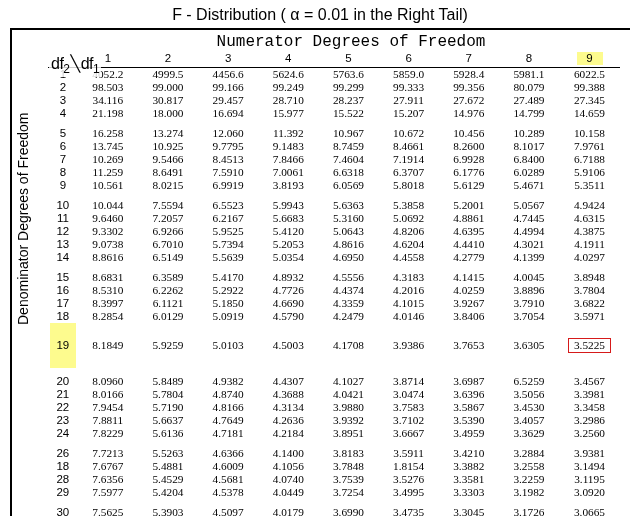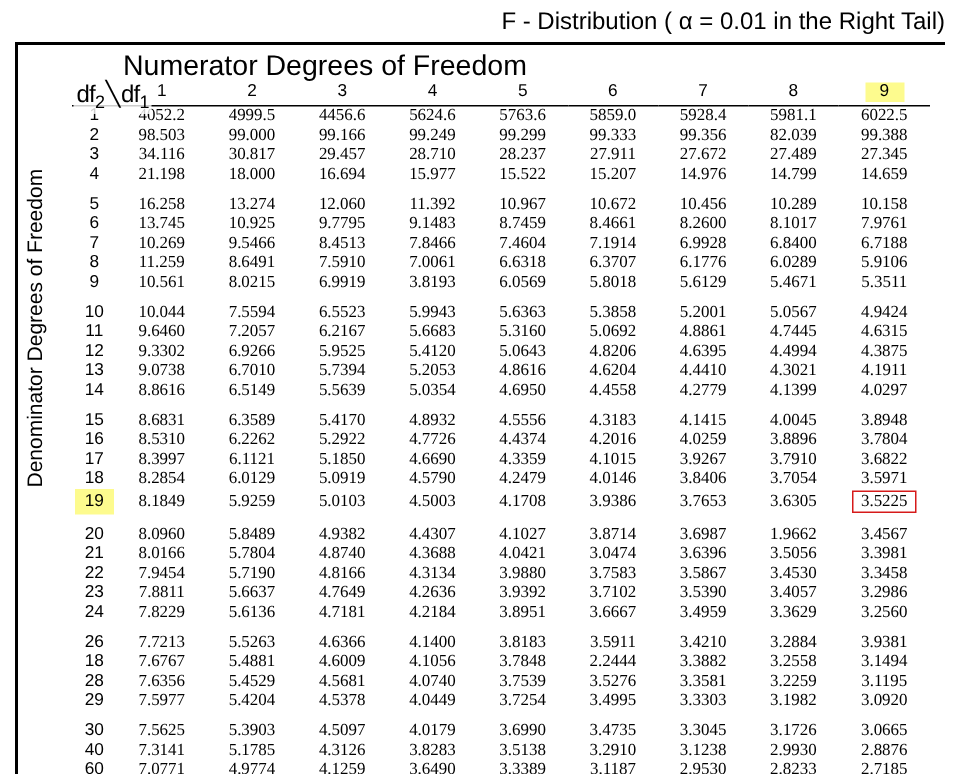--- a/index.html
+++ b/index.html
@@ -5,37 +5,37 @@
   body {
     margin: 0;
     padding: 6px 10px 20px 10px;
     background: #fff;
     font-family: "Times New Roman", Times, serif;
     color: #000;
     font-size: 11.3px;
     line-height: 1.12;
   }
   .title {
-    text-align: right;
+    text-align: center;
     font-family: Arial, Helvetica, sans-serif;
     font-size: 16px;
     margin: 0 0 4px 0;
     font-weight: 400;
   }
   .wrap {
     position: relative;
     border-left: 2.5px solid #000;
     border-top: 2.5px solid #000;
     padding: 4px 10px 10px 10px;
     min-height: 480px;
   }
   .numer-head {
-    text-align: left;
-    font-family: Liberation Sans, sans-serif;
-    font-size: 19px;
+    text-align: center;
+    font-family: Liberation Mono, monospace;
+    font-size: 16px;
     margin: 0 0 0 60px;
   }
   table {
     border-collapse: collapse;
     table-layout: fixed;
     margin-left: 26px;
   }
   th, td {
     font-weight: normal;
     text-align: center;
@@ -85,21 +85,21 @@
     white-space: nowrap;
   }
   .hl-col {
     background: #fdfb8e;
     padding: 0 6px;
     display: inline-block;
     min-width: 14px;
   }
   .hl-row {
     background: #fdfb8e;
-    padding: 2px 4px;
+    padding: 16px 4px;
     display: inline-block;
     min-width: 18px;
   }
   .hl-val {
     border: 1.5px solid #d61a1a;
     padding: 0 5px;
     display: inline-block;
   }
 </style>
 </head>
@@ -159,21 +159,21 @@
         </tr>
         <tr>
           <th class="rowlabel">2</th>
           <td>98.503</td>
           <td>99.000</td>
           <td>99.166</td>
           <td>99.249</td>
           <td>99.299</td>
           <td>99.333</td>
           <td>99.356</td>
-          <td>82.039</td>
+          <td>80.079</td>
           <td>99.388</td>
         </tr>
         <tr>
           <th class="rowlabel">3</th>
           <td>34.116</td>
           <td>30.817</td>
           <td>29.457</td>
           <td>28.710</td>
           <td>28.237</td>
           <td>27.911</td>
@@ -387,21 +387,21 @@
         </tr>
         <tr>
           <th class="rowlabel">20</th>
           <td>8.0960</td>
           <td>5.8489</td>
           <td>4.9382</td>
           <td>4.4307</td>
           <td>4.1027</td>
           <td>3.8714</td>
           <td>3.6987</td>
-          <td>1.9662</td>
+          <td>6.5259</td>
           <td>3.4567</td>
         </tr>
         <tr>
           <th class="rowlabel">21</th>
           <td>8.0166</td>
           <td>5.7804</td>
           <td>4.8740</td>
           <td>4.3688</td>
           <td>4.0421</td>
           <td>3.0474</td>
@@ -460,21 +460,21 @@
           <td>3.2884</td>
           <td>3.9381</td>
         </tr>
         <tr>
           <th class="rowlabel">18</th>
           <td>7.6767</td>
           <td>5.4881</td>
           <td>4.6009</td>
           <td>4.1056</td>
           <td>3.7848</td>
-          <td>2.2444</td>
+          <td>1.8154</td>
           <td>3.3882</td>
           <td>3.2558</td>
           <td>3.1494</td>
         </tr>
         <tr>
           <th class="rowlabel">28</th>
           <td>7.6356</td>
           <td>5.4529</td>
           <td>4.5681</td>
           <td>4.0740</td>

